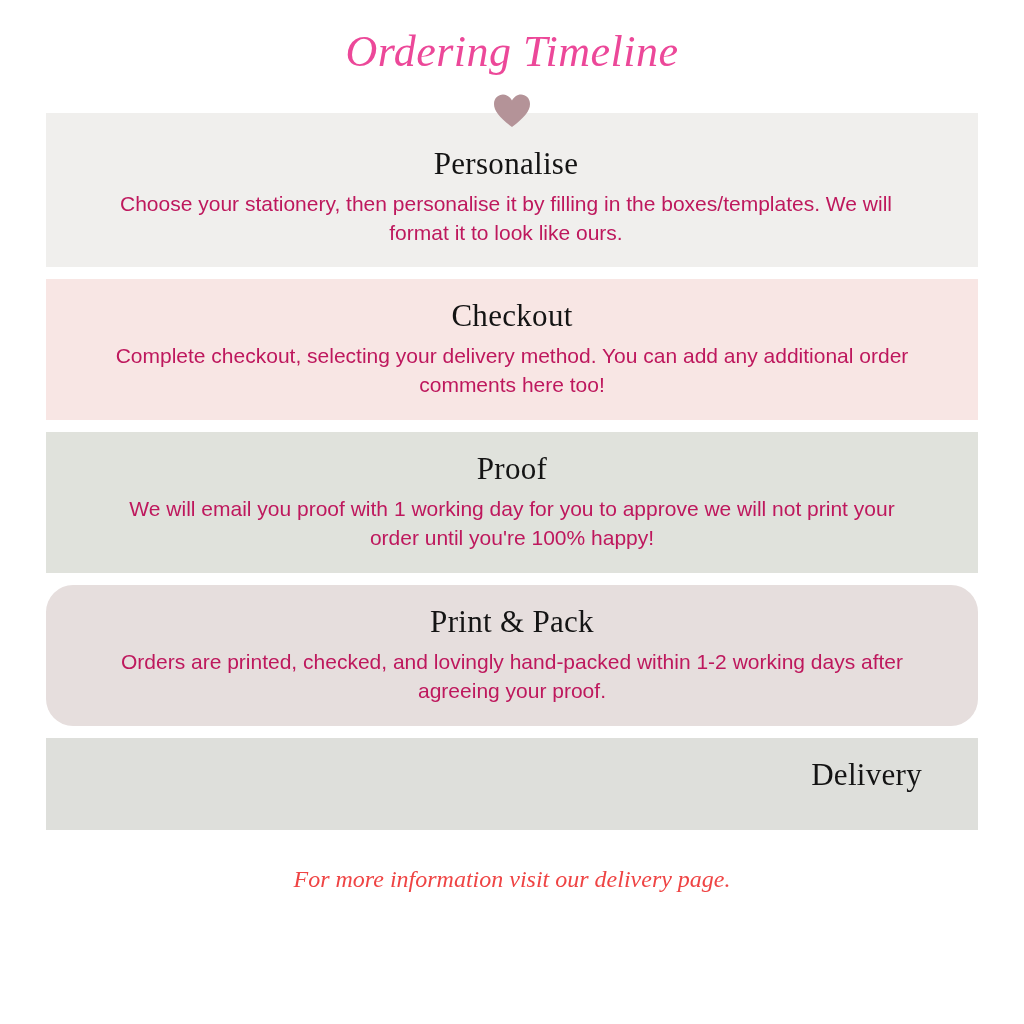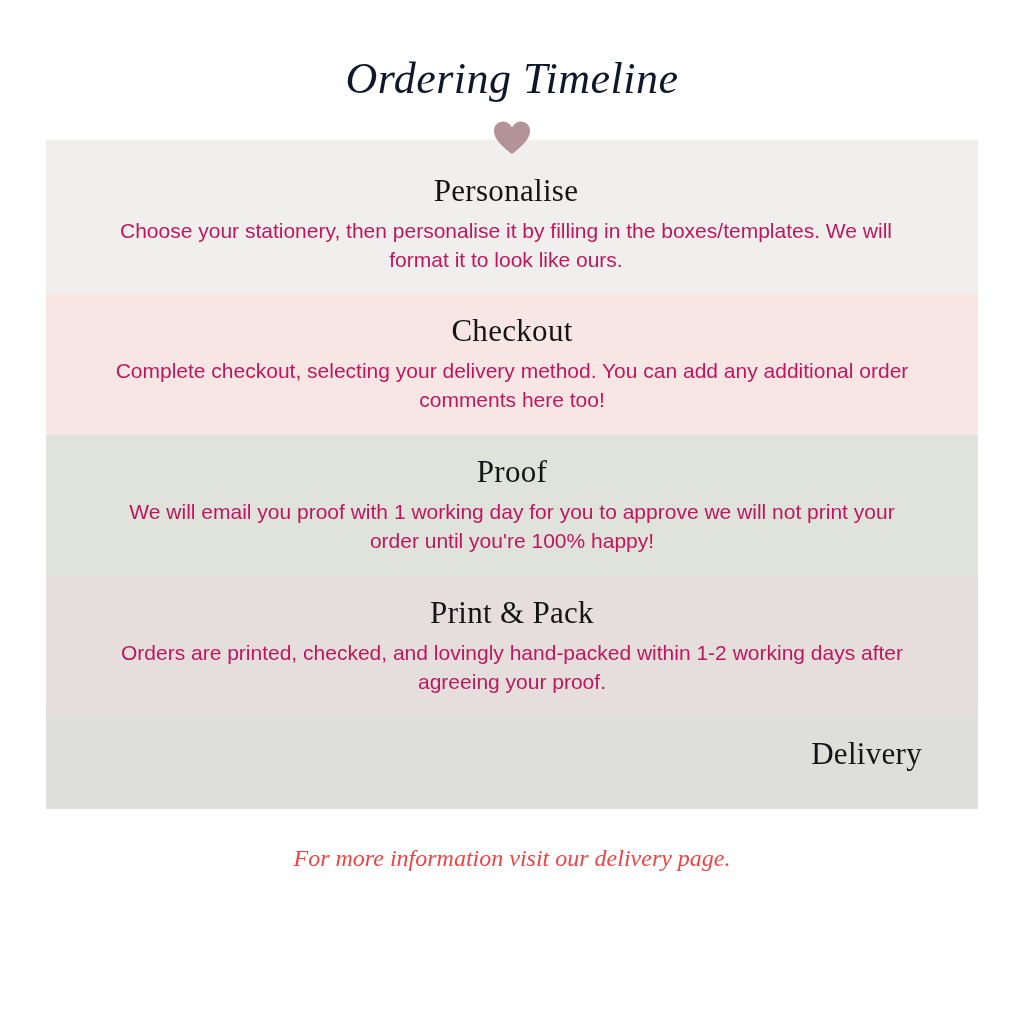--- a/index.html
+++ b/index.html
@@ -20,23 +20,23 @@
     height: 1024px;
     box-sizing: border-box;
   }
   .title {
     text-align: center;
     font-family: "Liberation Serif", serif;
     font-style: italic;
     font-size: 44px;
     font-weight: 400;
     letter-spacing: 0.5px;
-    color: #0f172a;
+    color: #ec4899;
     margin: 0;
-    padding-top: 53px;
+    padding-top: 26px;
     line-height: 1.2;
   }
   .heart-wrap {
     text-align: center;
     height: 42px;
     margin-top: 14px;
     position: relative;
     z-index: 3;
   }
   .heart {
@@ -52,21 +52,21 @@
     margin-top: -22px;
   }
   .section {
     width: 932px;
     margin: 0 auto;
     box-sizing: border-box;
     padding: 18px 56px 20px 56px;
     text-align: center;
   }
   .section + .section {
-    margin-top: 0;
+    margin-top: 12px;
   }
   .section-title {
     font-family: "Liberation Serif", serif;
     font-size: 31px;
     font-weight: 400;
     line-height: 1.25;
     margin: 0 0 6px 0;
     color: #141414;
     letter-spacing: 0.3px;
   }
@@ -74,21 +74,21 @@
     font-family: "Liberation Sans", sans-serif;
     font-size: 21px;
     line-height: 1.38;
     color: #be185d;
     margin: 0 auto;
     max-width: 820px;
   }
   .s1 { background: #f0efed; padding-top: 32px; padding-left: 44px; }
   .s2 { background: #f8e6e4; }
   .s3 { background: #e0e2dc; }
-  .s4 { background: #e6dedd; }
+  .s4 { background: #e6dedd; border-radius: 27px; }
   .s5 { background: #dedfdb; padding-bottom: 30px; text-align: right; }
 
   .footer {
     text-align: center;
     font-family: "Liberation Serif", serif;
     font-style: italic;
     font-size: 24px;
     color: #ef4444;
     margin-top: 36px;
   }

